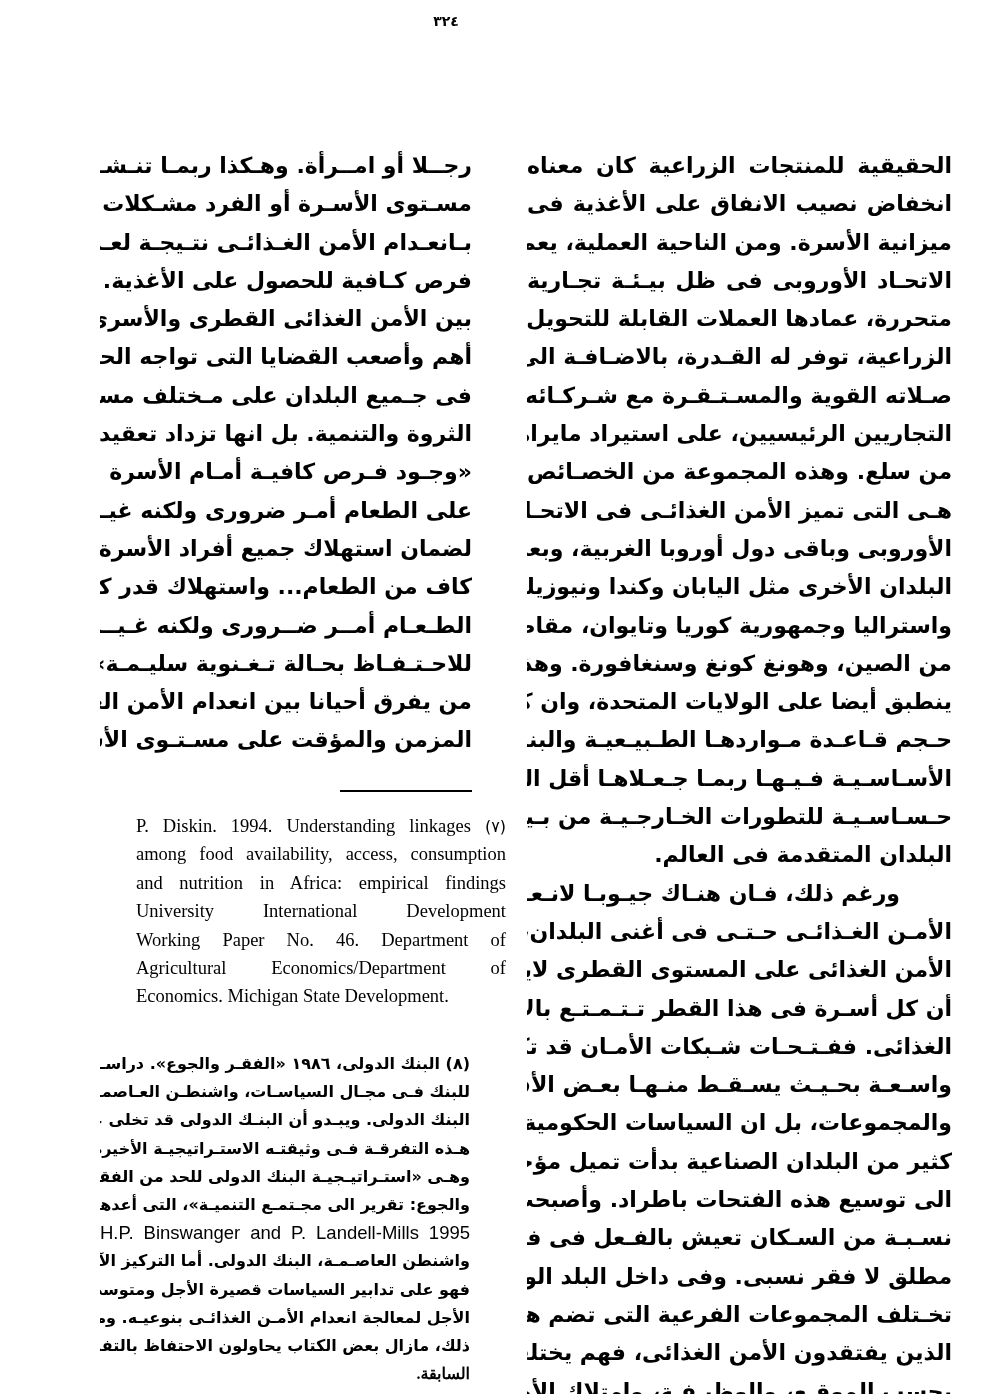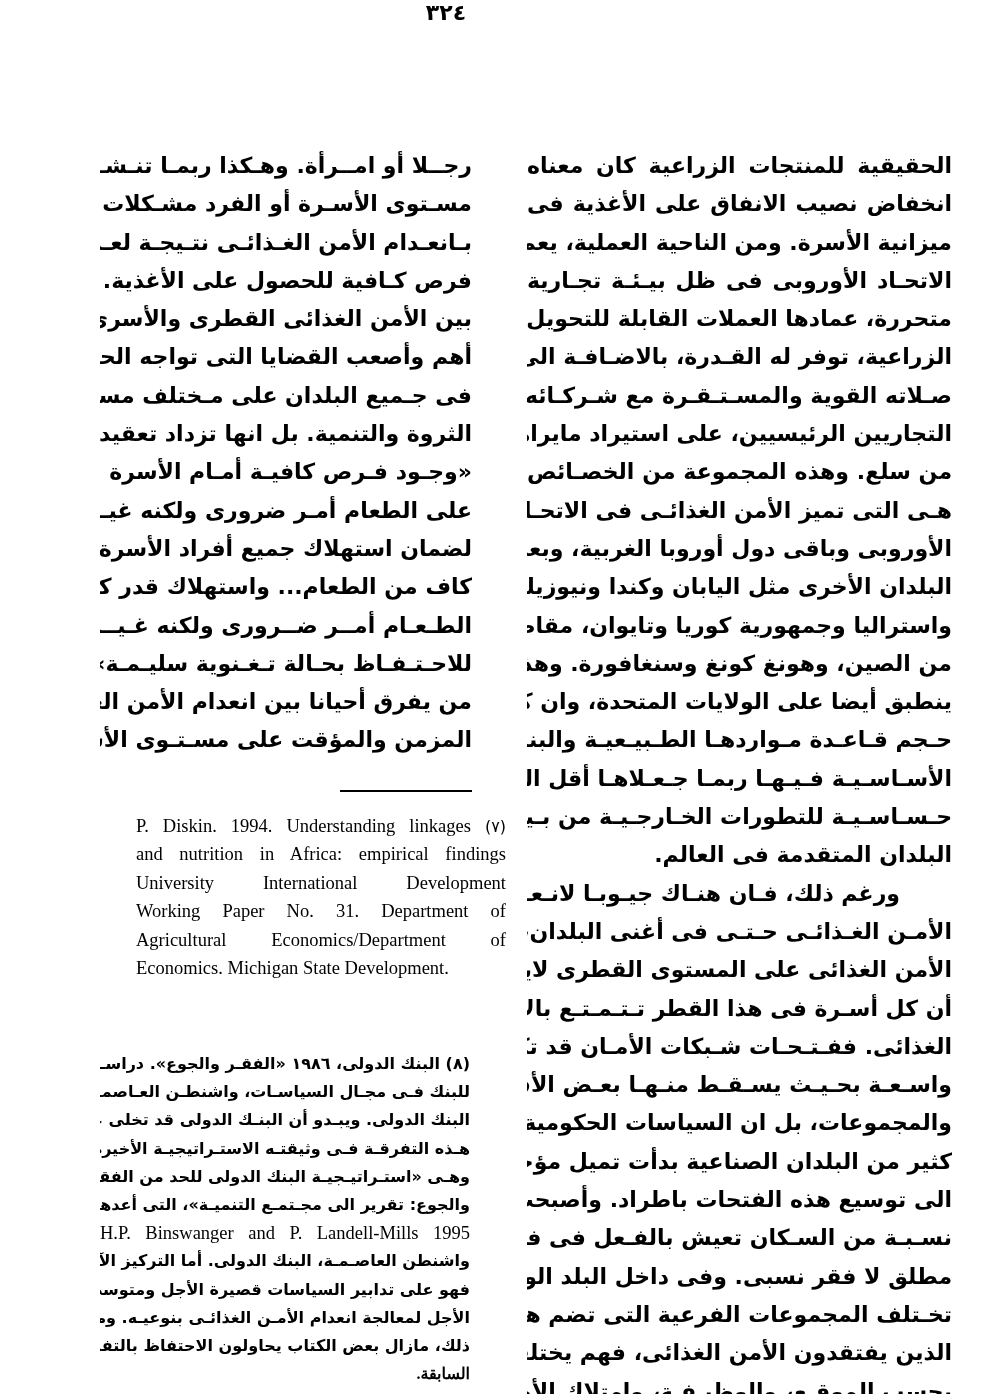--- a/index.html
+++ b/index.html
@@ -10,25 +10,25 @@
     body {
       width: 1000px;
       height: 1394px;
       position: relative;
       overflow: hidden;
       color: #000000;
       font-family: "DejaVu Sans", sans-serif;
     }
     .page-number {
       position: absolute;
-      top: 0;
+      top: 8px;
       left: 0;
       width: 892px;
       text-align: center;
-      font-size: 22px;
+      font-size: 14px;
       font-weight: bold;
       line-height: 26px;
       direction: rtl;
     }
     .column {
       position: absolute;
       direction: rtl;
     }
     .col-right {
       left: 527px;
@@ -108,21 +108,21 @@
       text-align: justify;
       text-align-last: justify;
       overflow: hidden;
     }
     .fn-line.last {
       text-align-last: right;
       font-family: Liberation Serif, serif;
     }
     .fn-line.latin {
       direction: ltr;
-      font-family: Liberation Serif, serif;
+      font-family: Liberation Sans, sans-serif;
       font-weight: normal;
       font-size: 18.5px;
     }
   </style>
 </head>
 <body>
 
 <div class="page-number">٣٢٤</div>
 
 <div class="column col-right">
@@ -178,23 +178,24 @@
   <span class="ar-line">الطـعـام أمــر ضــرورى ولكنه غـيــر كـاف</span>
   <span class="ar-line">للاحـتـفـاظ بحـالة تـغـنوية سليـمـة» (٧). وهناك</span>
   <span class="ar-line">من يفرق أحيانا بين انعدام الأمن الغذائى</span>
   <span class="ar-line last">المزمن والمؤقت على مسـتـوى الأسـرة (٨).</span>
 </div>
 
 <div class="separator"></div>
 
 <div class="footnote-en">
   <span class="en-line"><span>P. Diskin. 1994. Understanding linkages</span> <span class="fn-marker">(٧)</span></span>
+  <span class="en-line">among food availability, access, consumption</span>
   <span class="en-line">and nutrition in Africa: empirical findings</span>
   <span class="en-line">University International Development</span>
-  <span class="en-line">Working Paper No. 31. Department of</span>
+  <span class="en-line">Working Paper No. 46. Department of</span>
   <span class="en-line">Agricultural Economics/Department of</span>
   <span class="en-line last">Economics. Michigan State Development.</span>
 </div>
 
 <div class="footnote-ar">
   <span class="fn-line">(٨) البنك الدولى، ١٩٨٦ «الفقـر والجوع». دراسـة</span>
   <span class="fn-line">للبنك فـى مجـال السياسـات، واشنطـن العـاصمـة،</span>
   <span class="fn-line">البنك الدولى. ويبـدو أن البنـك الدولى قد تخلى عن</span>
   <span class="fn-line">هـذه التفرقـة فـى وثيقتـه الاستـراتيجيـة الأخيرة،</span>
   <span class="fn-line">وهـى «استـراتيـجيـة البنك الدولى للحد من الفقـر</span>

